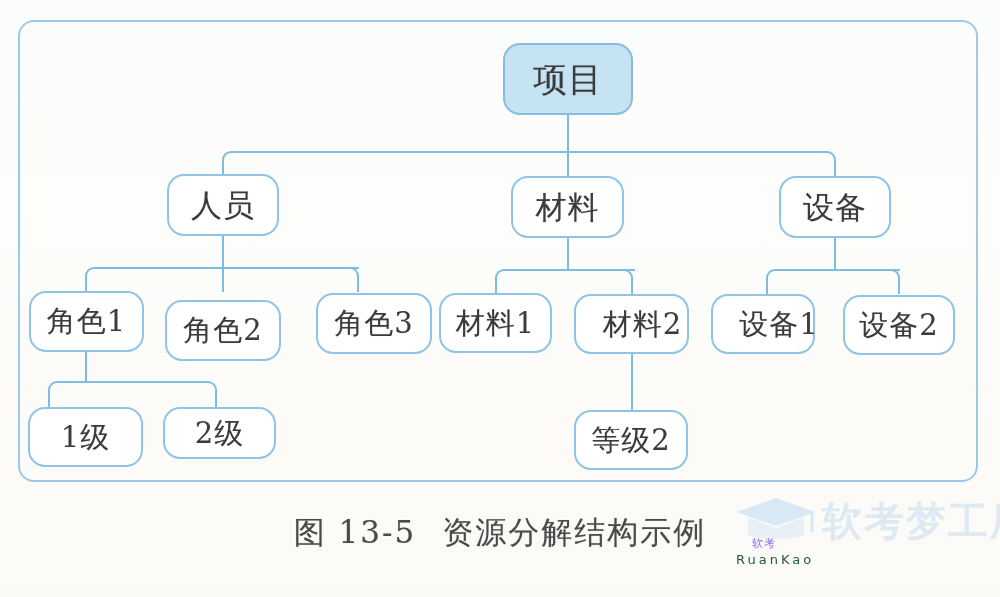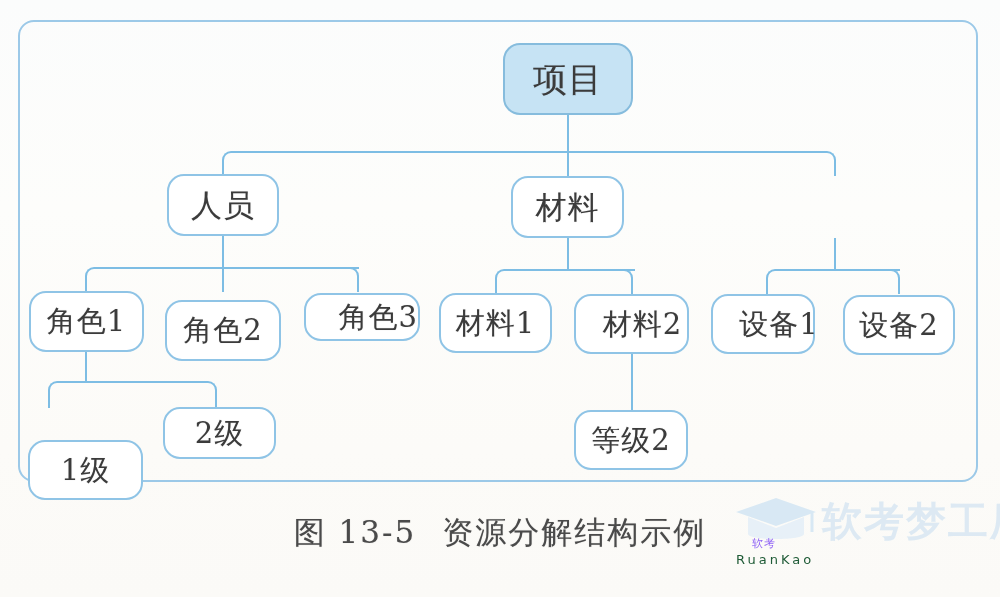--- a/index.html
+++ b/index.html
@@ -207,50 +207,53 @@
   </div>
 
   <div class="node" style="left:167px; top:174px; width:112px; height:62px; font-size:31px;">
     <span class="label">人员</span>
   </div>
 
   <div class="node" style="left:511px; top:176px; width:113px; height:62px; font-size:31px;">
     <span class="label">材料</span>
   </div>
 
+  <div class="node" style="left:779px; top:176px; width:112px; height:62px; font-size:31px;">
+    <span class="label">设备</span>
+  </div>
 
   <div class="node" style="left:29px; top:291px; width:115px; height:61px; font-size:29px;">
     <span class="label">角色1</span>
   </div>
 
   <div class="node" style="left:165px; top:300px; width:116px; height:61px; font-size:29px;">
     <span class="label">角色2</span>
   </div>
 
-  <div class="node" style="left:304px; top:293px; width:116px; height:48px; font-size:29px;justify-content:flex-end;">
+  <div class="node" style="left:316px; top:293px; width:116px; height:61px; font-size:29px;">
     <span class="label">角色3</span>
   </div>
 
   <div class="node" style="left:439px; top:293px; width:113px; height:60px; font-size:29px;">
     <span class="label">材料1</span>
   </div>
 
   <div class="node" style="left:574px; top:294px; width:115px; height:60px; font-size:29px;padding-left:22px;">
     <span class="label">材料2</span>
   </div>
 
   <div class="node" style="left:711px; top:294px; width:104px; height:60px; font-size:29px;padding-left:32px;">
     <span class="label">设备1</span>
   </div>
 
   <div class="node" style="left:843px; top:295px; width:112px; height:60px; font-size:29px;">
     <span class="label">设备2</span>
   </div>
 
-  <div class="node" style="left:28px; top:407px; width:115px; height:60px; font-size:29px;margin-top:33px;">
+  <div class="node" style="left:28px; top:407px; width:115px; height:60px; font-size:29px;">
     <span class="label">1级</span>
   </div>
 
   <div class="node" style="left:163px; top:407px; width:113px; height:52px; font-size:29px;">
     <span class="label">2级</span>
   </div>
 
   <div class="node" style="left:574px; top:410px; width:114px; height:60px; font-size:29px;">
     <span class="label">等级2</span>
   </div>

